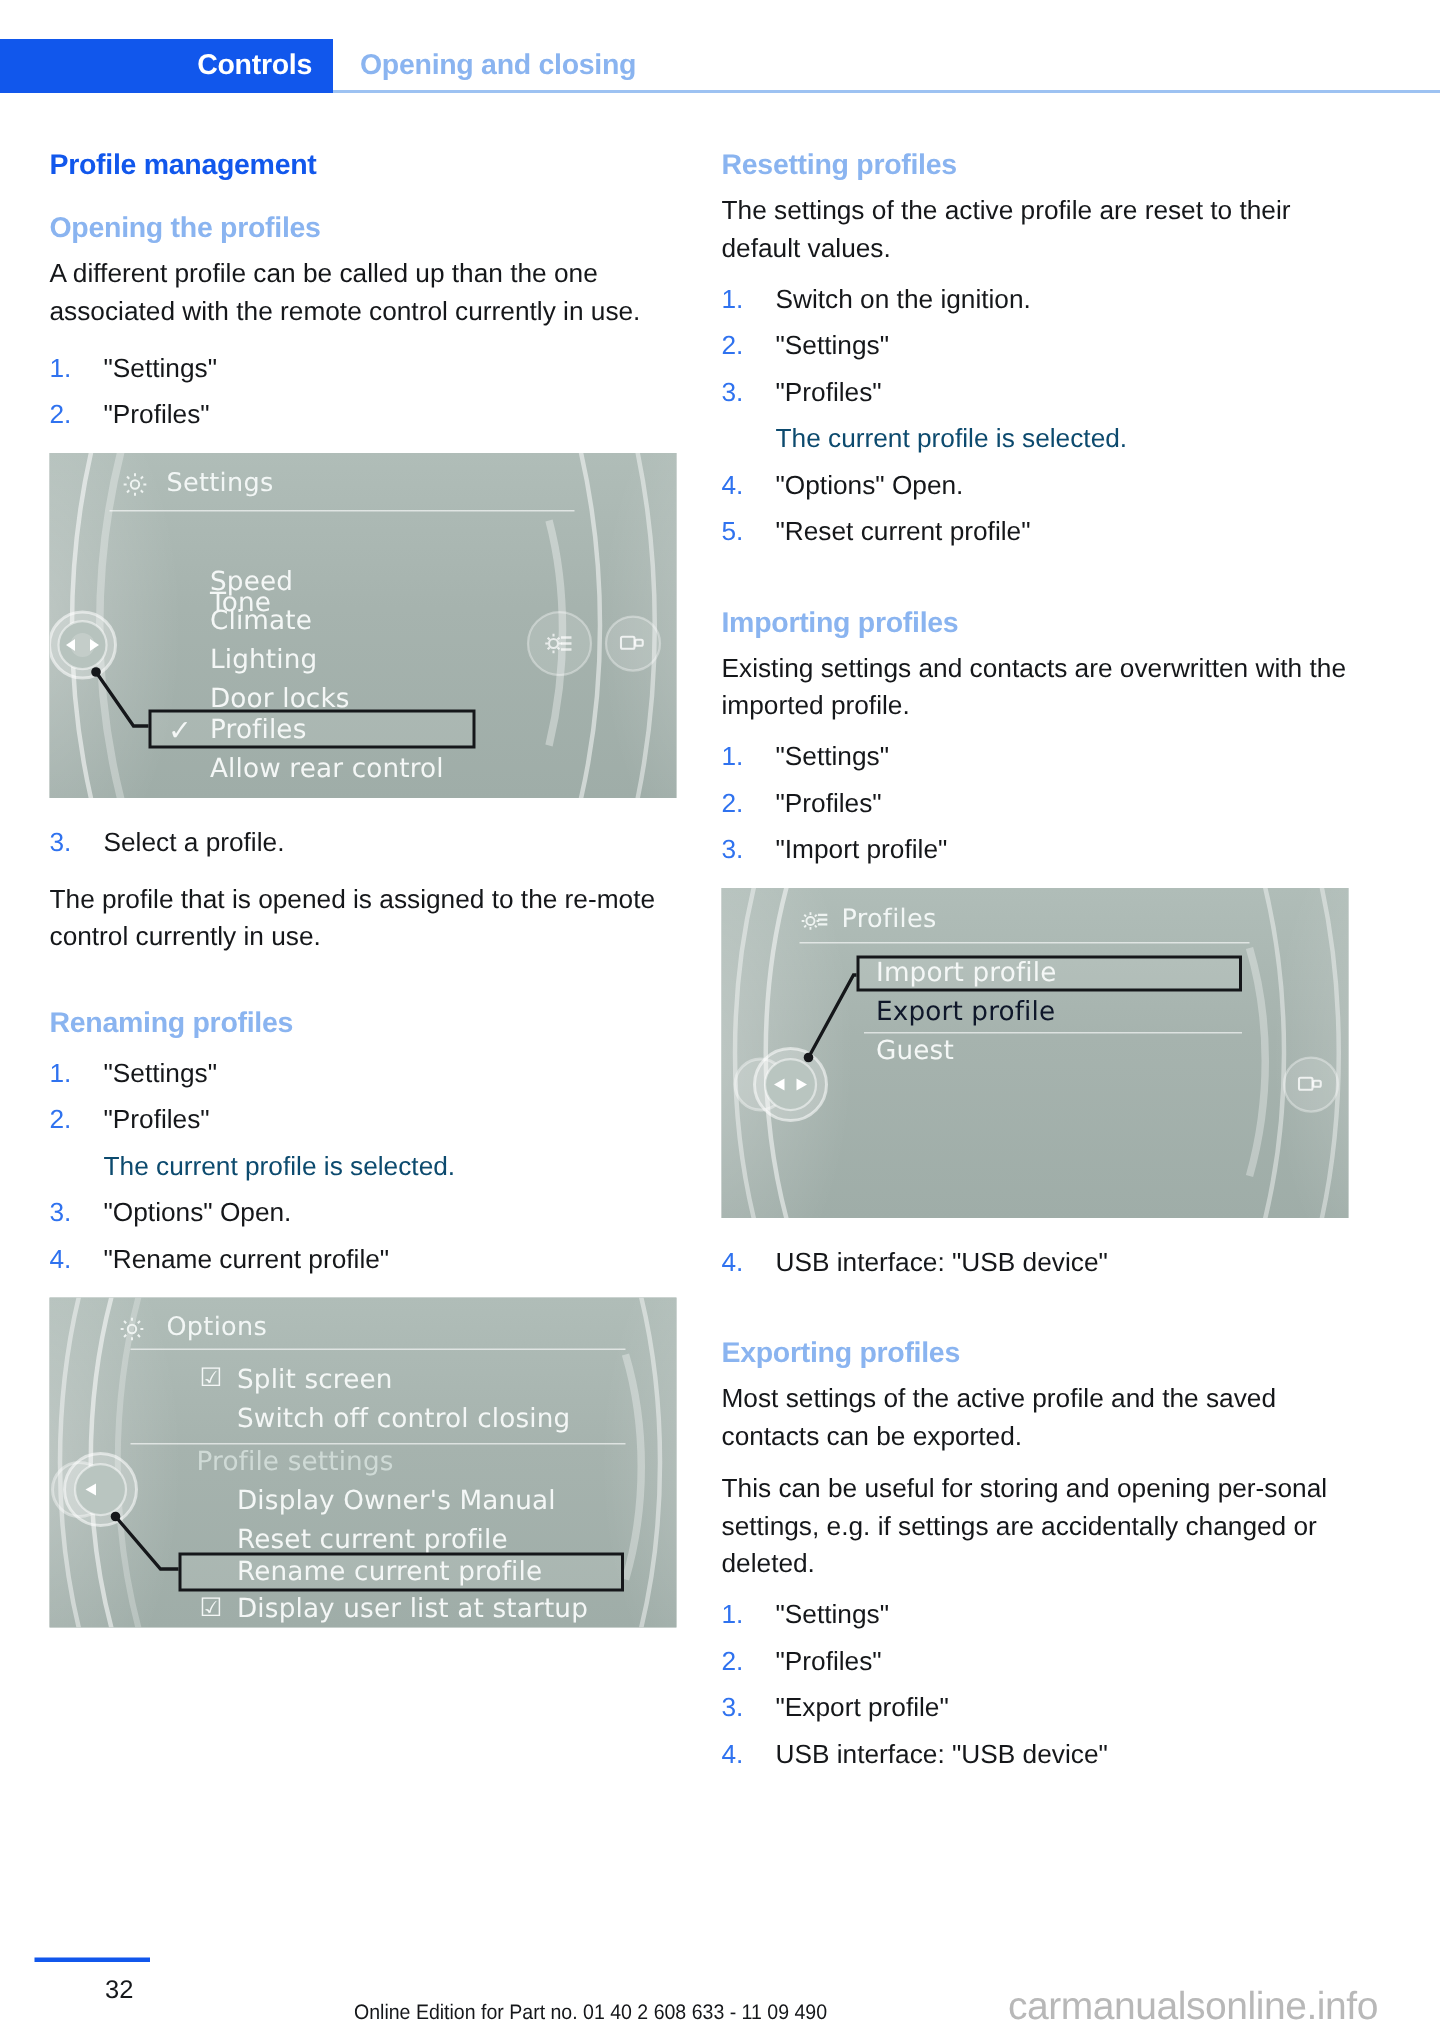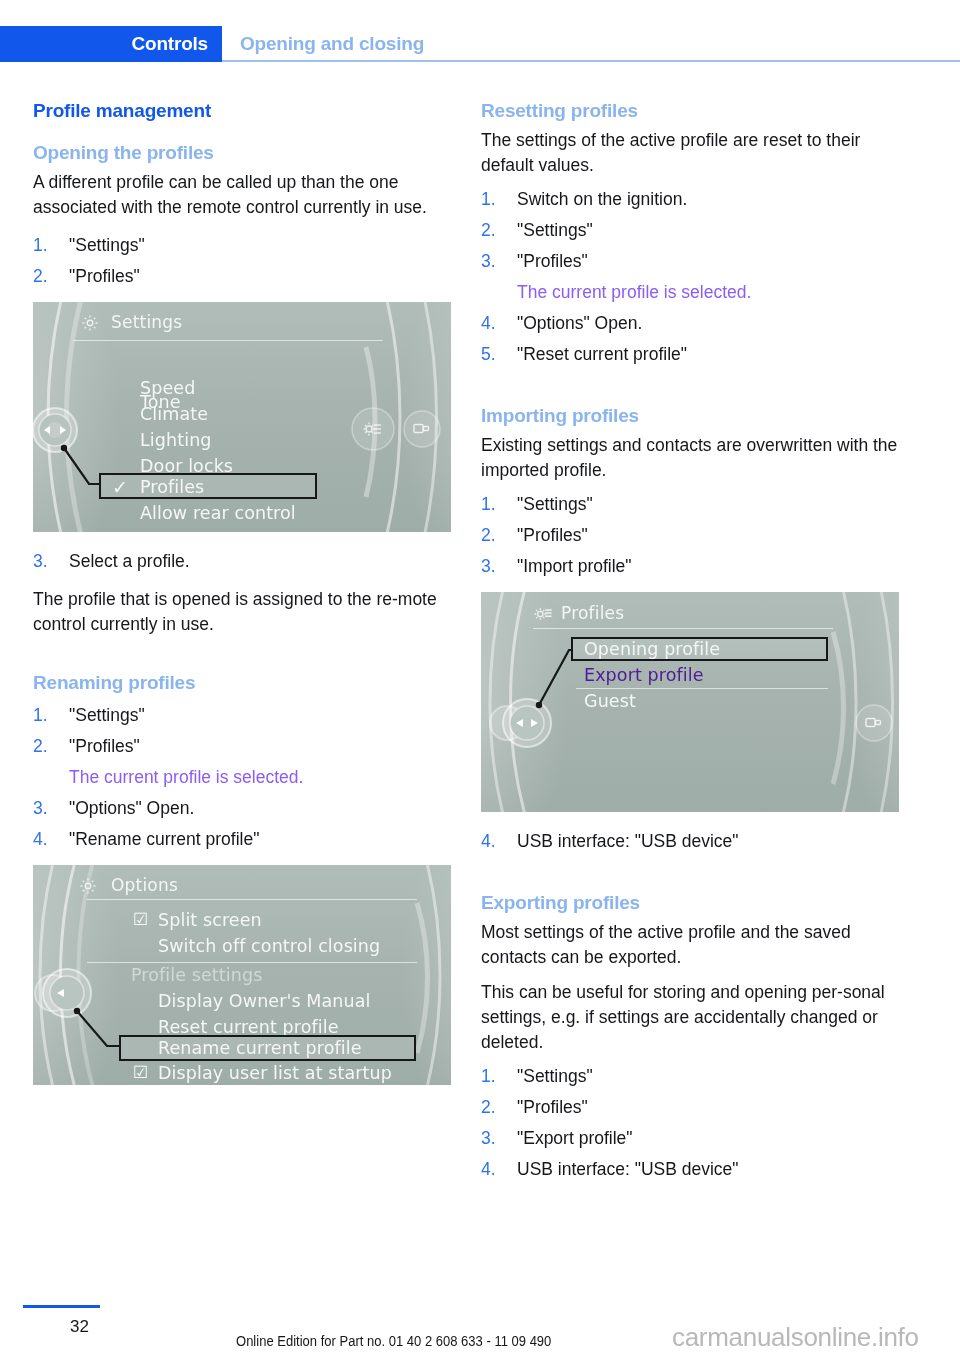--- a/index.html
+++ b/index.html
@@ -54,21 +54,21 @@
   ol.steps { margin: 0 0 10px 0; padding: 0; list-style: none; counter-reset: none; }
   ol.steps li {
     position: relative; padding-left: 36px;
     font-size: 17.5px; line-height: 31px; color: #15171a;
   }
   ol.steps li .num {
     position: absolute; left: 0; top: 0;
     color: #2f72ef; font-size: 17.5px;
   }
   ol.steps li .note {
-    display: block; color: #8b5cf6; font-size: 17.5px; line-height: 31px;
+    display: block; color: #0c4a6e; font-size: 17.5px; line-height: 31px;
   }
 
   
   .idrive {
     position: relative; width: 418px; height: 0; overflow: hidden;
     background: #a9b6b1;
     font-family: "DejaVu Sans", sans-serif;
     margin: 10px 0 14px 0;
   }
   .idrive.h230 { height: 230px; }
@@ -93,21 +93,21 @@
     position: absolute; left: 40px; top: 38px; width: 310px; height: 1px;
     background: rgba(255,255,255,0.62);
   }
 
   .idrive .menu { position: absolute; left: 0; top: 0; width: 100%; }
   .idrive .mi {
     position: absolute;
     color: #f4f7f6; font-size: 17.5px; letter-spacing: 0.1px;
     white-space: nowrap;
   }
-  .idrive .mi.dim { color: #4c1d95; }
+  .idrive .mi.dim { color: #0f172a; }
   .idrive .mi.label { color: #cfdad6; }
 
   .idrive .hl {
     position: absolute;
     border: 2.5px solid #15171a;
     background: rgba(255,255,255,0.10);
   }
   .idrive .sep {
     position: absolute; height: 1px; background: rgba(255,255,255,0.62);
   }
@@ -369,21 +369,21 @@
             <path d="M8 3.5v2M8 14.5v2M1.5 10h2M12.5 10h2M3.4 5.4l1.4 1.4M11.2 13.2l1.4 1.4M12.6 5.4l-1.4 1.4M4.8 13.2l-1.4 1.4"></path>
             <path d="M13.5 5.5h7M13.5 9h7M13.5 12.5h7" stroke-width="1.7"></path>
           </g>
         </svg>
       </span>
       <span class="hdr-text" style="left:80px; top:11px;">Profiles</span>
       <div class="hdr-rule" style="left:52px; top:36px; width:300px;"></div>
 
       <div class="menu">
         <div class="hl" style="left:90px; top:45px; width:257px; height:24px;"></div>
-        <span class="mi" style="left:103px; top:47px;">Opening profile</span>
+        <span class="mi" style="left:103px; top:47px;">Import profile</span>
 
         <span class="mi dim" style="left:103px; top:73px;">Export profile</span>
 
         <div class="sep" style="left:95px; top:96px; width:252px;"></div>
 
         <span class="mi" style="left:103px; top:99px;">Guest</span>
       </div>
 
       <svg class="leader" width="418" height="220" viewBox="0 0 418 220">
         <circle cx="26" cy="131" r="17" fill="rgba(255,255,255,0.16)" stroke="rgba(255,255,255,0.38)" stroke-width="2"></circle>

